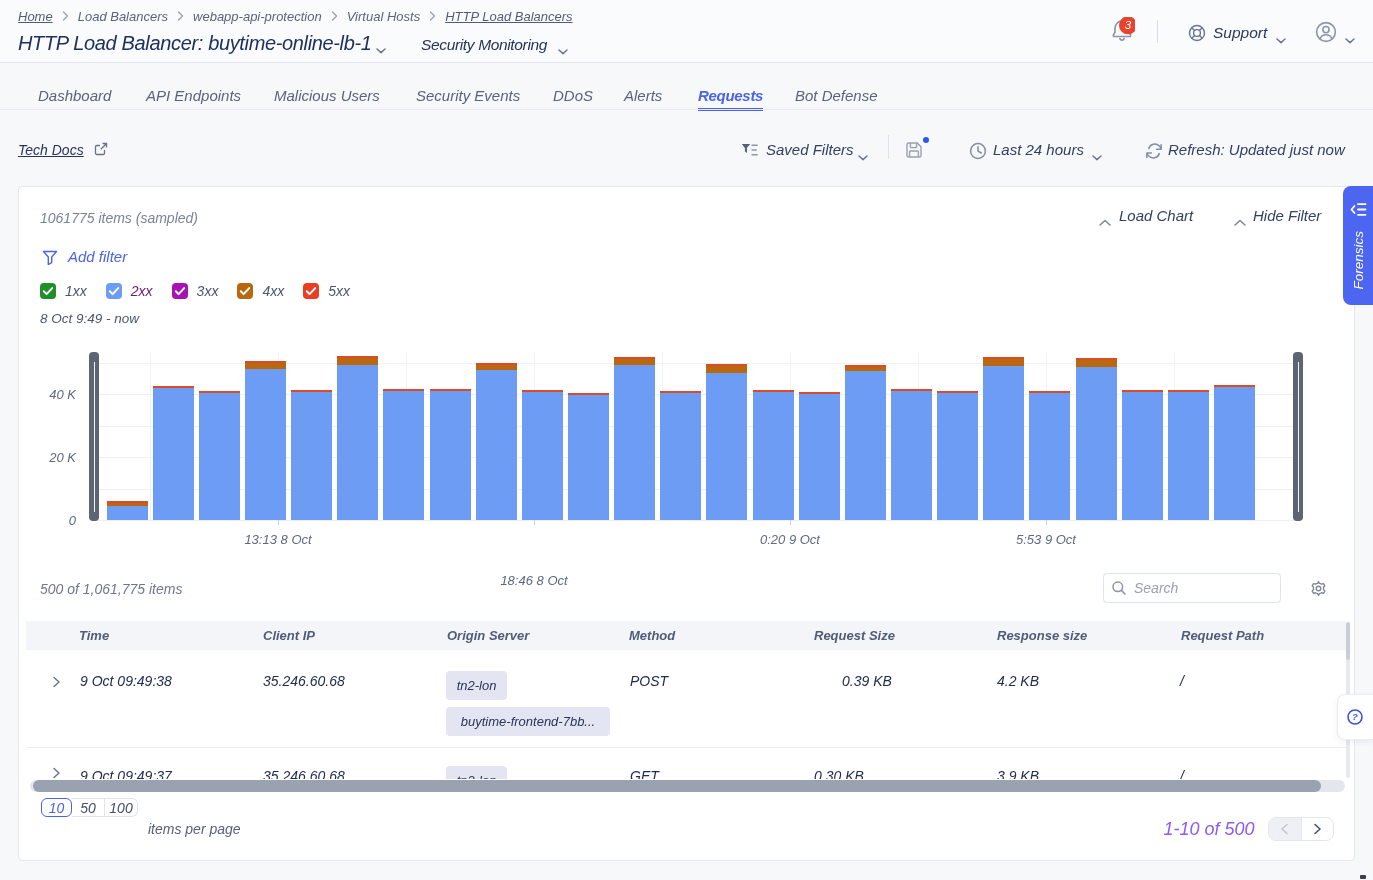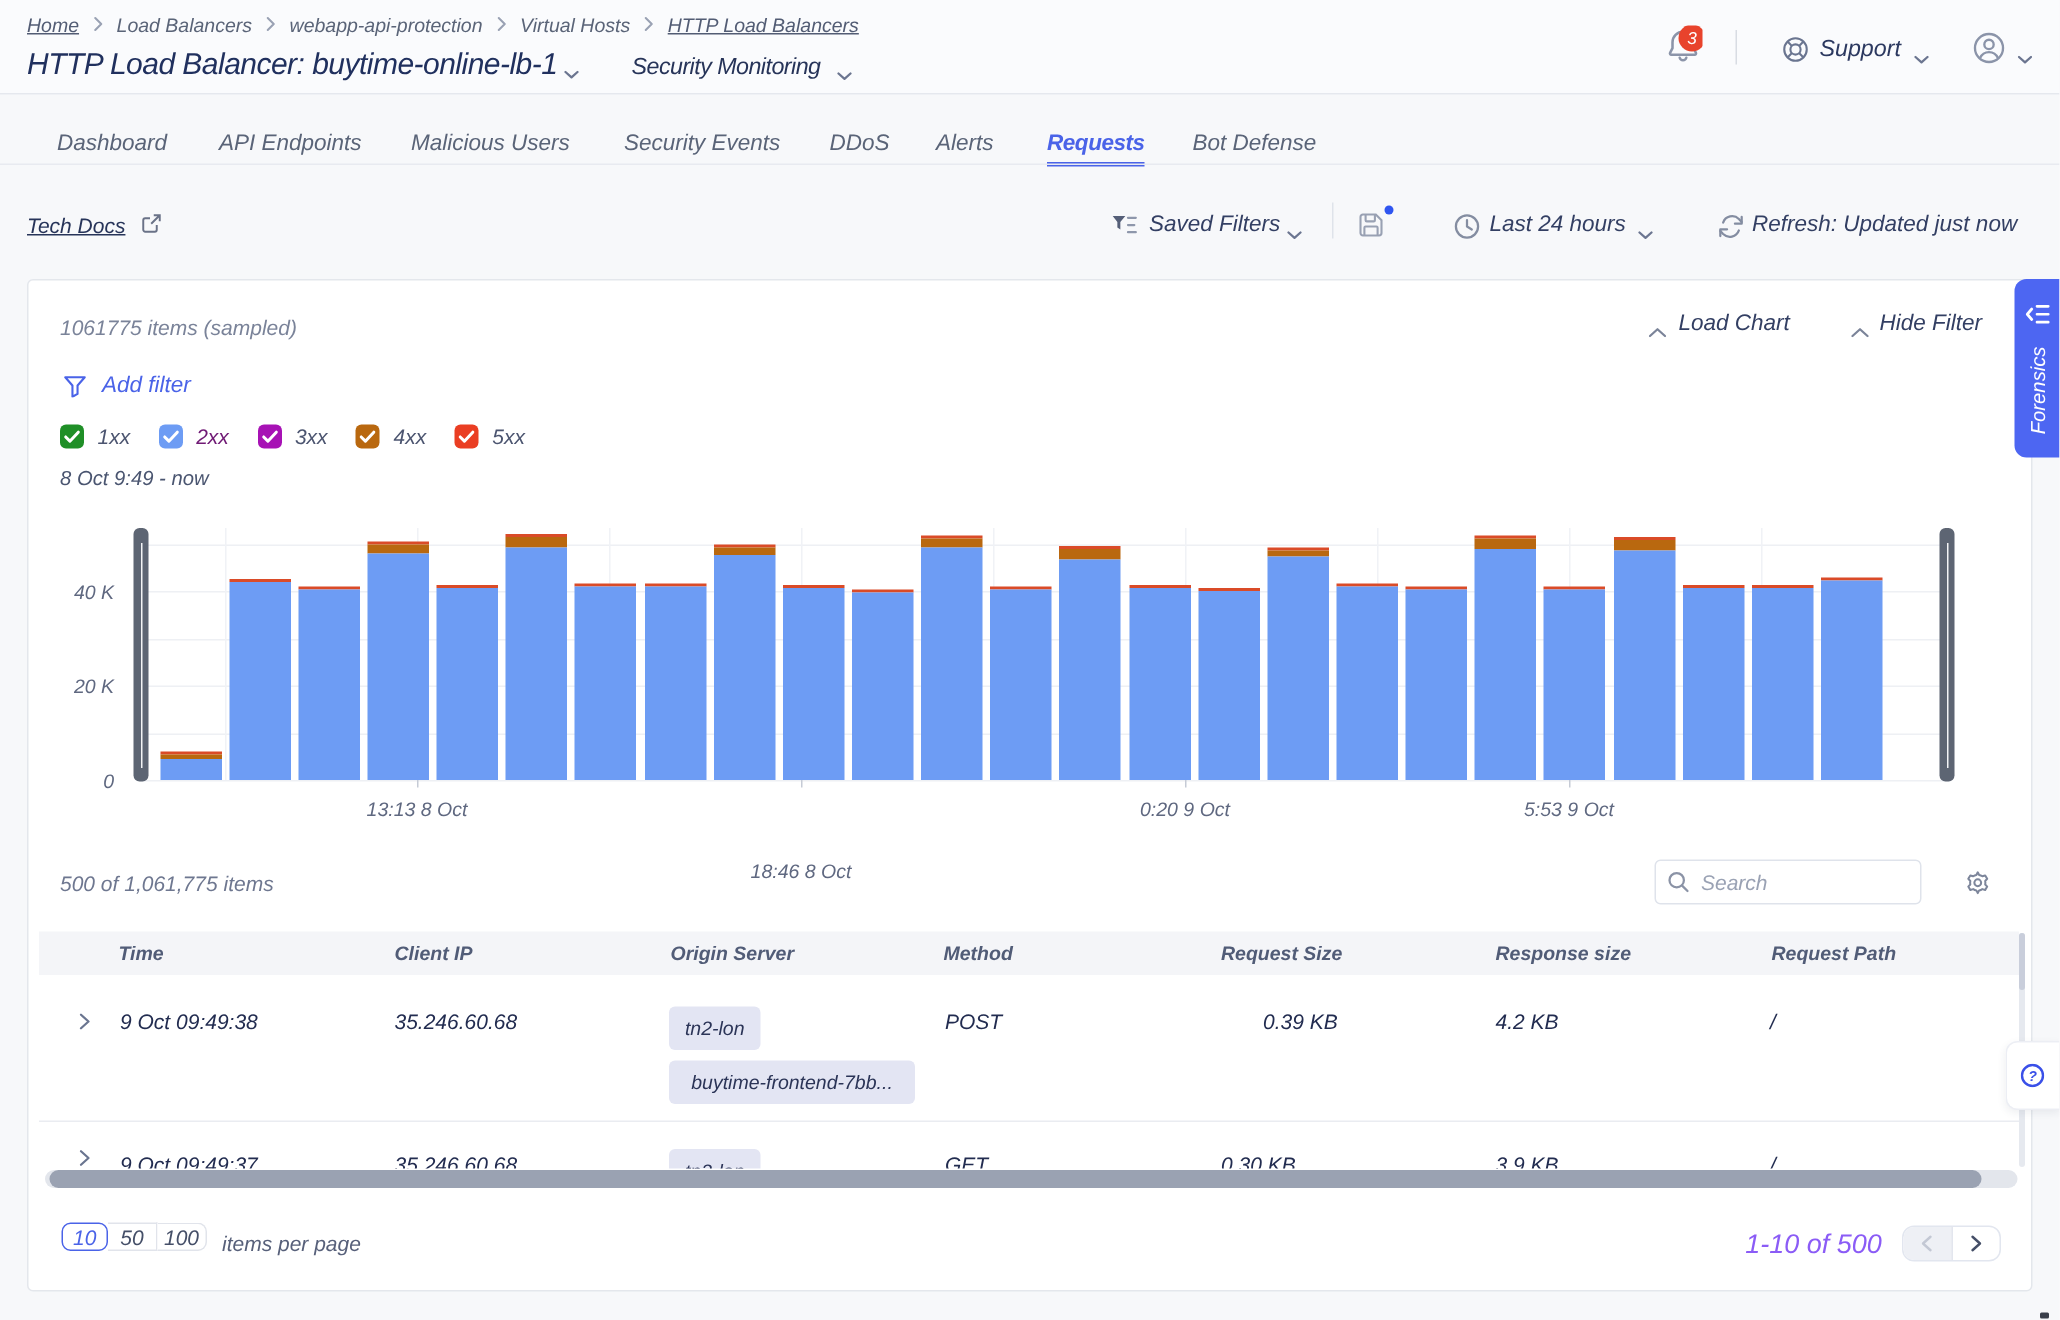--- a/index.html
+++ b/index.html
@@ -389,21 +389,21 @@
   <div class="rowcell" style="left:971px;top:118px;">3.9 KB</div>
   <div class="rowcell" style="left:1154px;top:118px;">/</div>
 </div>
 
 <div class="abs" style="left:1346px;top:622px;width:4px;height:156px;border-radius:2px;background:#e6e9ef;"></div>
 <div class="abs" style="left:1346px;top:622px;width:4px;height:38px;border-radius:2px;background:#c9cedb;"></div>
 
 <div class="abs" style="left:30px;top:780px;width:1315px;height:12px;border-radius:6px;background:#e3e6ec;"></div>
 <div class="abs" style="left:33px;top:780px;width:1288px;height:12px;border-radius:6px;background:#9aa2b2;"></div>
 
-<div class="abs" style="left:41px;top:815px;width:97px;height:19px;display:flex;">
+<div class="abs" style="left:41px;top:798px;width:97px;height:19px;display:flex;">
   <div style="width:31px;border:1.5px solid #4a63e8;border-radius:6px;color:#4a63e8;font-size:14px;display:flex;align-items:center;justify-content:center;background:#fff;position:relative;z-index:2;">10</div>
   <div style="width:33px;border:1px solid #e1e4eb;border-left:none;color:#454f68;font-size:14px;display:flex;align-items:center;justify-content:center;background:#fff;">50</div>
   <div style="width:33px;border:1px solid #e1e4eb;border-left:none;border-radius:0 6px 6px 0;color:#454f68;font-size:14px;display:flex;align-items:center;justify-content:center;background:#fff;">100</div>
 </div>
 <div class="abs" style="left:148px;top:822px;font-size:14px;color:#57607a;line-height:15px;">items per page</div>
 
 <div class="abs" style="left:1159px;top:822px;width:100px;text-align:center;font-size:18px;color:#8b5cf6;line-height:15px;white-space:nowrap;">1-10 of 500</div>
 <div class="abs" style="left:1268px;top:817px;width:66px;height:24px;border:1px solid #e2e6ef;border-radius:8px;display:flex;overflow:hidden;background:#fff;">
   <div style="width:33px;background:#eef0f5;display:flex;align-items:center;justify-content:center;border-right:1px solid #e3e6ee;">
     <svg width="9" height="12" viewBox="0 0 9 12" fill="none">

